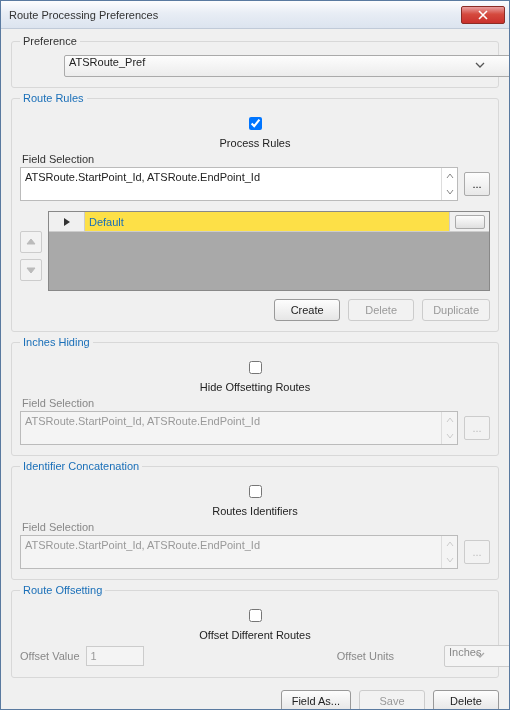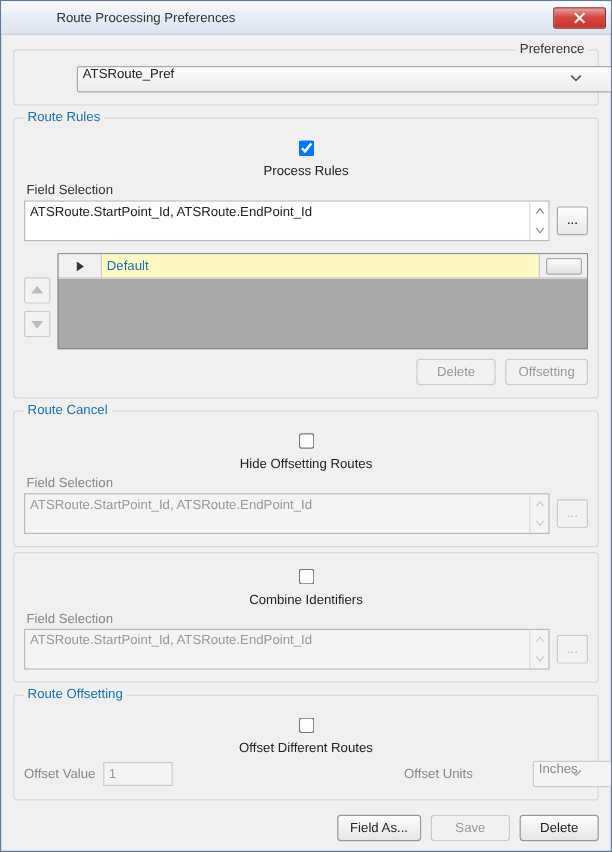--- a/index.html
+++ b/index.html
@@ -1,19 +1,19 @@
 <!DOCTYPE html>
 <html><head>
 <meta charset="utf-8">
 <style>
   * { box-sizing: border-box; font-family: "Segoe UI", Tahoma, sans-serif; font-size: 11px; }
   body { margin: 0; background: #fff; }
   .window { width: 510px; height: 710px; border: 1px solid #5a7aa0; background: #f0f0f0; display: flex; flex-direction: column; box-shadow: 0 0 8px rgba(0,0,0,0.3); }
   .titlebar { height: 28px; background: linear-gradient(to bottom, #fdfdfe, #e8edf5 45%, #dce4ef); display: flex; align-items: center; padding: 0 4px 0 8px; border-bottom: 1px solid #c0cad8; }
-  .titlebar .title { flex: 1; color: #333; margin-left: 38px; }
+  .titlebar .title { flex: 1; color: #333; }
   .titlebar .close-btn { width: 44px; height: 18px; background: linear-gradient(to bottom, #e9a0a0, #d54a3e 45%, #c9302c); border: 1px solid #8b2c25; border-radius: 2px; display: flex; align-items: center; justify-content: center; cursor: pointer; }
   .titlebar .close-btn svg { width: 10px; height: 10px; }
   .content { flex: 1; padding: 6px 10px 10px 10px; display: flex; flex-direction: column; gap: 4px; overflow: hidden; }
   .label { color: #333; margin: 3px 0 2px 2px; }
   .label.disabled { color: #888; }
   .combo { position: relative; }
   .combo select, .combo .combo-box { width: 100%; height: 22px; border: 1px solid #aaa; background: linear-gradient(to bottom,#fdfdfd,#ececec); padding: 0 20px 0 4px; appearance: none; color: #222; border-radius: 2px; margin-left: 44px; }
   .combo .arrow { position: absolute; right: 4px; top: 3px; pointer-events: none; }
   .combo.disabled .combo-box, .combo.disabled select { background:#f4f4f4; color:#888; border-color:#ccc; }
   .combo.disabled .arrow path { stroke:#aaa; }
@@ -32,34 +32,34 @@
   .dots-btn { width: 26px; height: 24px; align-self: center; border: 1px solid #aaa; background: linear-gradient(to bottom,#fdfdfd,#e8e8e8); border-radius: 2px; display:flex; align-items:center; justify-content:center; cursor:pointer; }
   .dots-btn.disabled { border-color:#ccc; color:#bbb; background:#f2f2f2; cursor:default;}
   .rules-area { display:flex; gap:6px; margin-top:10px; }
   .arrow-col { display:flex; flex-direction:column; gap:6px; justify-content:flex-start; padding-top:20px;}
   .arrow-btn { width:22px; height:22px; border:1px solid #bbb; background:linear-gradient(to bottom,#fdfdfd,#e8e8e8); border-radius:2px; display:flex;align-items:center;justify-content:center; cursor:pointer;}
   .arrow-btn.disabled{border-color:#ccc; background:#f2f2f2; cursor:default;}
   .arrow-btn.disabled svg path{stroke:#bbb;fill:#bbb;}
   .grid { flex:1; border:1px solid #888; background:#a9a9a9; height:80px; position:relative; }
   .grid-header-row { display:flex; height:20px; background:#fff;}
   .grid-rowhead { width:36px; background:#f0f0f0; border-right:1px solid #ccc; border-bottom:1px solid #ccc; display:flex;align-items:center;justify-content:center;}
-  .grid-cell-name { flex:1; background:#fef9c3; border-bottom:1px solid #ccc; padding:2px 4px; color:#1a6fb8; display:flex; align-items:center;}
+  .grid-cell-name { flex:1; background:#fde047; border-bottom:1px solid #ccc; padding:2px 4px; color:#1a6fb8; display:flex; align-items:center;}
   .grid-cell-btn { width:40px; background:#f0f0f0; border-left:1px solid #ccc; border-bottom:1px solid #ccc; display:flex;align-items:center;justify-content:center;}
   .grid-cell-btn .mini{ width:30px;height:14px;border:1px solid #aaa;background:linear-gradient(to bottom,#fdfdfd,#e0e0e0);border-radius:2px;}
   .btn-row { display:flex; justify-content:flex-end; gap:8px; margin-top:8px; }
   .btn { min-width:66px; height:22px; padding:0 10px; border:1px solid #999; background:linear-gradient(to bottom,#fdfdfd,#e6e6e6); border-radius:3px; cursor:pointer; display:flex;align-items:center;justify-content:center; color:#222;}
   .btn.disabled { color:#999; border-color:#ccc; background:#f2f2f2; cursor:default;}
   .offset-row { display:flex; align-items:center; gap:6px; margin-top:4px;}
   .offset-row .num-input { width:58px; height:20px; border:1px solid #ccc; background:#f4f4f4; color:#999; padding:0 4px; }
   .offset-row .spacer{flex:1;}
   .offset-row .units-combo{width:90px;}
   fieldset{border:1px solid #d8d8d8;border-radius:3px;margin:0;padding:8px 8px 10px 8px;}
   legend{padding:0 3px;}
   legend.blue{color:#1a6fb8;}
-  legend.black{color:#333;text-align:right;}
+  legend.black{color:#333;}
 </style>
 </head>
 <body>
 
 <div class="window">
   <div class="titlebar">
     <span class="title">Route Processing Preferences</span>
     <div class="close-btn">
       <svg viewBox="0 0 10 10">
           <path d="M1 1 L9 9 M9 1 L1 9" stroke="#fff" stroke-width="1.6"></path>
@@ -129,27 +129,28 @@
             </div>
             <div class="grid-cell-name">Default</div>
             <div class="grid-cell-btn">
                 <div class="mini"></div>
               </div>
           </div>
         </div>
       </div>
 
       <div class="btn-row">
+        <div class="btn">Create</div>
         <div class="btn disabled">Delete</div>
-        <div class="btn disabled">Offsetting</div>
-      </div>
-    </fieldset>
-
-    <fieldset>
-      <legend class="blue">Route Cancel</legend>
+        <div class="btn disabled">Duplicate</div>
+      </div>
+    </fieldset>
+
+    <fieldset>
+      <legend class="blue">Inches Hiding</legend>
       <div class="check-row">
         <input type="checkbox" style="">
         <span class="cb-label">Hide Offsetting Routes</span>
       </div>
       <div class="label disabled">Field Selection</div>
       <div class="field-row">
         <div class="multiline disabled">
           <div class="text">ATSRoute.StartPoint_Id, ATSRoute.EndPoint_Id</div>
           <div class="spin">
             <div class="sp disabled">
@@ -164,23 +165,24 @@
               </div>
           </div>
         </div>
         <div class="dots-btn disabled">
             <span>...</span>
           </div>
       </div>
     </fieldset>
 
     <fieldset>
+      <legend class="blue">Identifier Concatenation</legend>
       <div class="check-row">
         <input type="checkbox" style="">
-        <span class="cb-label">Combine Identifiers</span>
+        <span class="cb-label">Routes Identifiers</span>
       </div>
       <div class="label disabled">Field Selection</div>
       <div class="field-row">
         <div class="multiline disabled">
           <div class="text">ATSRoute.StartPoint_Id, ATSRoute.EndPoint_Id</div>
           <div class="spin">
             <div class="sp disabled">
                 <svg viewBox="0 0 8 6">
                   <path d="M1 5 L4 1 L7 5" stroke="#ccc" fill="none"></path>
                 </svg>

